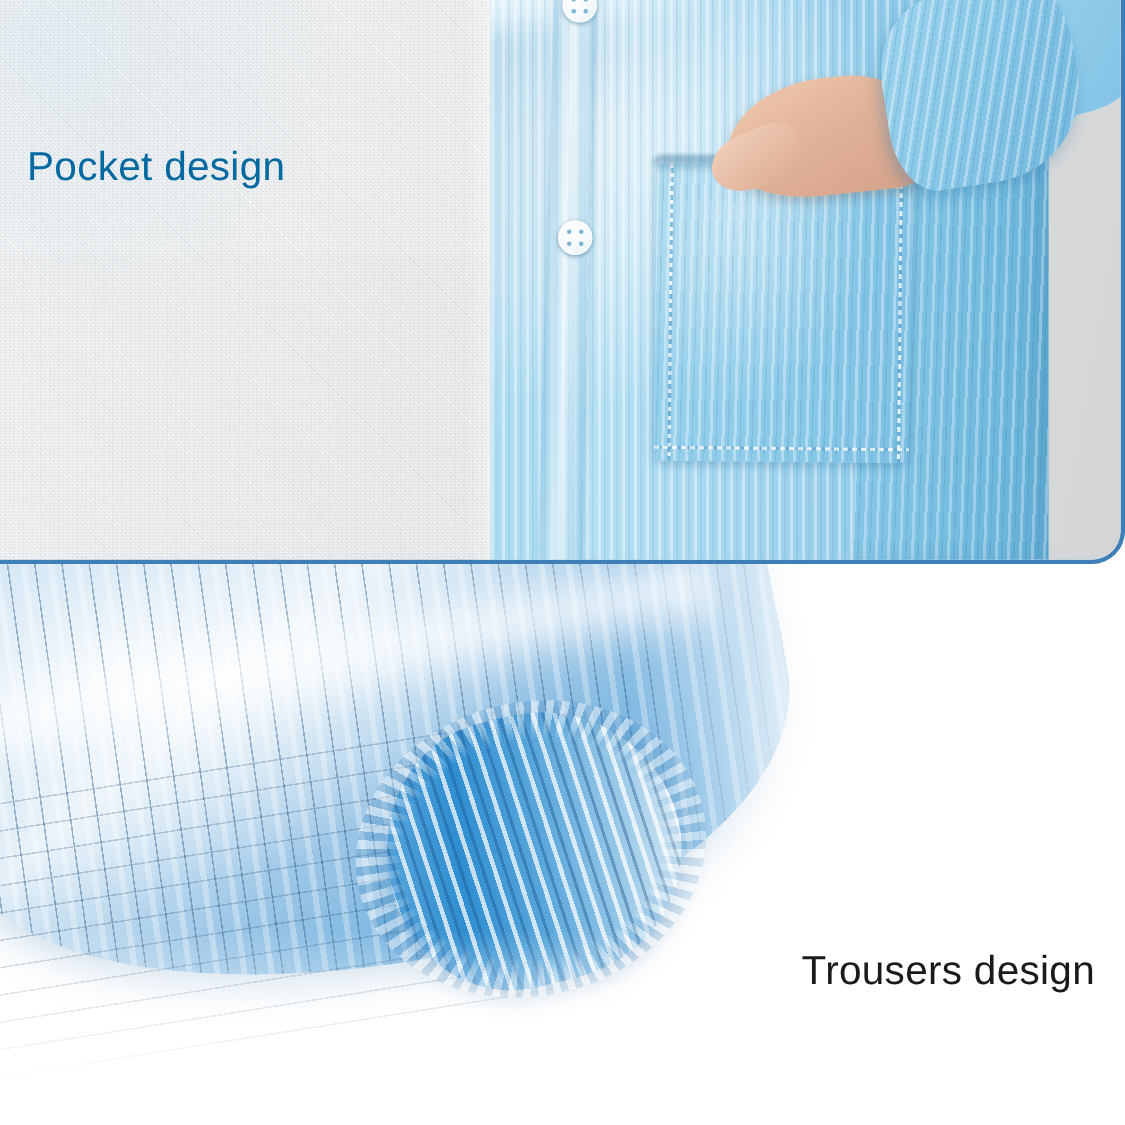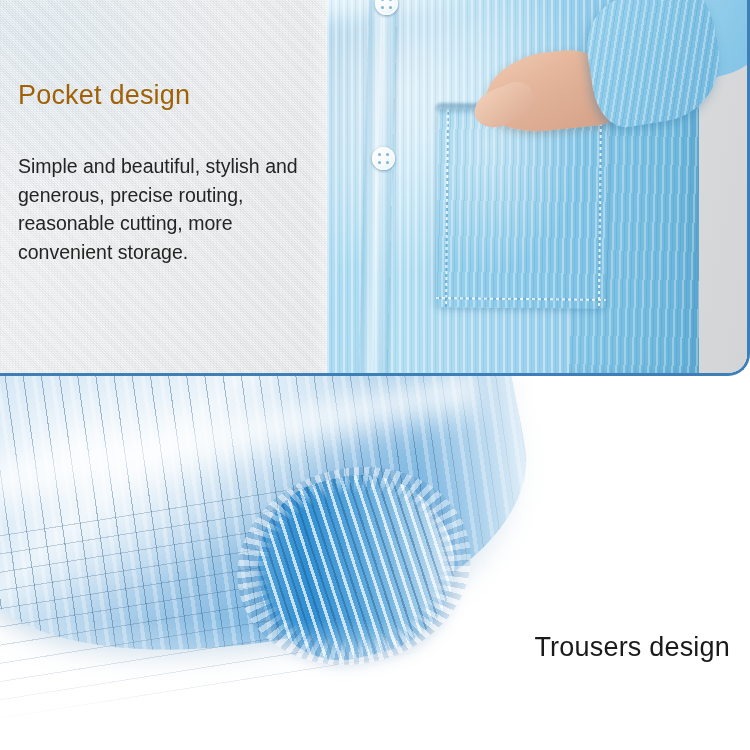--- a/index.html
+++ b/index.html
@@ -53,23 +53,23 @@
   }
   .copy-pane::before{
     content:"";
     position:absolute; right:0; top:0; bottom:0; width:16px;
     background:linear-gradient(90deg, rgba(255,255,255,0), rgba(244,246,247,.95));
   }
 
   .top-heading {
     position: absolute;
     left: 18px;
-    top: 80px;
+    top: 96px;
     font-size: 27px;
-    color: #a16207;
+    color: #0369a1;
     letter-spacing: .2px;
     z-index: 5;
     white-space: nowrap;
   }
   .top-body {
     position: absolute;
     left: 18px;
     top: 152px;
     width: 312px;
     font-size: 19.5px;
@@ -384,21 +384,20 @@
       </div>
       <div class="button btn-2">
         <i></i>
           <i></i>
           <i></i>
           <i></i>
       </div>
     </div>
 
     <div class="top-heading">Pocket design</div>
-    <div class="top-body">Simple and beautiful, stylish and generous, precise routing, reasonable cutting, more convenient storage.</div>
   </div>
 
   <div class="panel-bottom">
     <div class="trouser"></div>
     <div class="leg-highlight"></div>
     <div class="stitches"></div>
     <div class="elastic"></div>
     <div class="ruche"></div>
     <div class="feather-right"></div>
     <div class="feather-bottom"></div>

